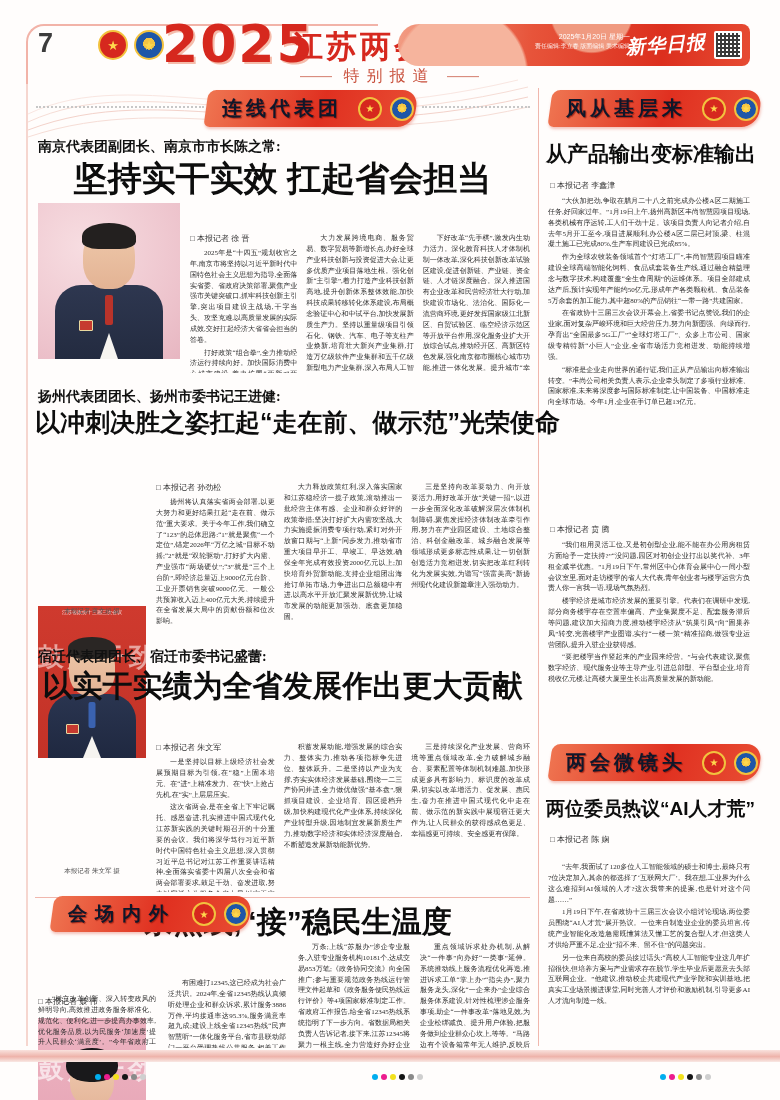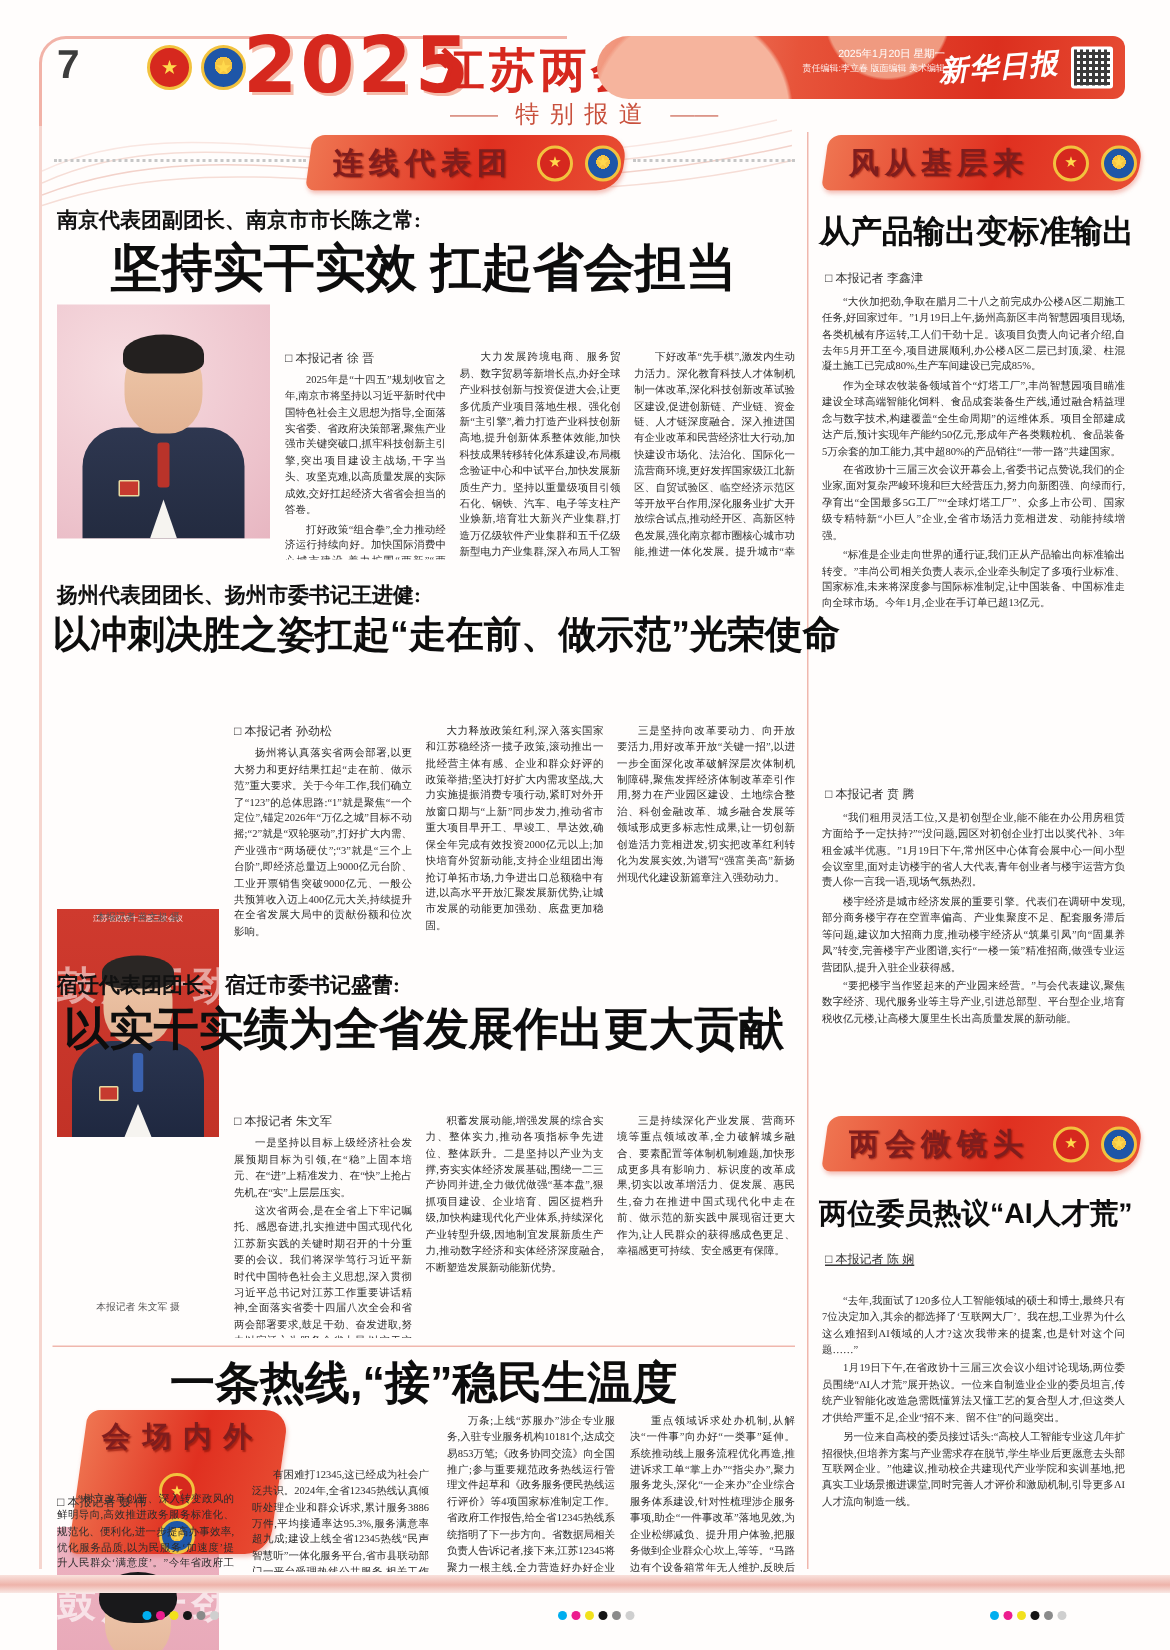--- a/index.html
+++ b/index.html
@@ -38,21 +38,21 @@
   .masthead{position:absolute;right:44px;top:8px;font-size:19px;font-weight:700;font-style:italic;
         color:#fff;font-family:"Liberation Serif","DejaVu Serif",serif;letter-spacing:1px;transform:rotate(-4deg);}
   .qr{position:absolute;right:8px;top:7px;width:28px;height:28px;background:#fff;border-radius:2px;padding:2px;box-sizing:border-box;}
   .qr i{display:block;width:100%;height:100%;
         background:repeating-linear-gradient(0deg,#3a3a3a 0 2px,transparent 2px 4px),
                    repeating-linear-gradient(90deg,#3a3a3a 0 2px,transparent 2px 4px);}
   
   .sec-banner{display:inline-flex;align-items:center;gap:6px;position:absolute;}
   .sec-banner .bg{position:absolute;inset:0;border-radius:8px 16px 16px 6px;transform:skewX(-8deg);
         background:linear-gradient(100deg,#ef7551,#e03020 55%,#e84d33);box-shadow:1px 2px 3px rgba(220,80,60,.35);}
-  .sec-banner .txt{position:relative;padding:5px 10px 5px 16px;font-size:20px;font-weight:900;color:#7f1d1d;
+  .sec-banner .txt{position:relative;padding:5px 10px 5px 16px;font-size:20px;font-weight:900;color:#0f172a;
         letter-spacing:4px;text-shadow:1px 1px 1px rgba(140,20,8,.7);}
   .sec-banner .mini{position:relative;width:20px;height:20px;font-size:10px;margin-right:2px;}
   .dotted{border-top:2px dotted #c7c7c7;}
   
   .kicker{font-size:14px;font-weight:700;color:#111;font-family:"Liberation Serif","DejaVu Serif",serif;}
   .headline{font-weight:900;color:#0d0d0d;text-align:center;white-space:nowrap;}
   .byline{font-size:8px;color:#333;margin-bottom:4px;}
   .paras p{margin:0 0 2px;text-indent:2em;font-size:7px;line-height:1.55;color:#2c2c2c;text-align:justify;
         font-family:"Liberation Serif","DejaVu Serif",serif;}
   .art-body{display:flex;gap:9px;overflow:hidden;}
@@ -204,21 +204,21 @@
       </div>
     <div class="col paras">
         <p>三是持续深化产业发展、营商环境等重点领域改革,全力破解城乡融合、要素配置等体制机制难题,加快形成更多具有影响力、标识度的改革成果,切实以改革增活力、促发展、惠民生,奋力在推进中国式现代化中走在前、做示范的新实践中展现宿迁更大作为,让人民群众的获得感成色更足、幸福感更可持续、安全感更有保障。</p>
       </div>
   </div>
 
   <div class="abs hr-red" style="left:35px;top:897px;width:495px;"></div>
 
   <div class="abs headline" style="left:35px;top:902px;width:495px;font-size:30px;">一条热线,“接”稳民生温度</div>
 
-  <div class="sec-banner" style="left:52px;top:940px;flex-direction:column;">
+  <div class="sec-banner" style="left:52px;top:896px;">
     <div class="bg"></div>
     <span class="txt" style="letter-spacing:8px;font-size:19px;">会场内外</span>
     <span class="emblem emblem-nat mini">★</span>
     <span class="emblem emblem-cppcc mini">★</span>
   </div>
   <div class="abs byline" style="left:38px;top:980px;margin-top:16px;">□ 本报记者 聂 伟</div>
   <div class="abs paras" style="left:38px;top:994px;width:118px;height:54px;overflow:hidden;">
       <p>“树立改革创新、深入转变政风的鲜明导向,高效推进政务服务标准化、规范化、便利化,进一步提高办事效率,优化服务品质,以为民服务‘加速度’提升人民群众‘满意度’。”今年省政府工作报告,让江苏省12345热线全体人员倍感振奋,对做好新一年工作更有信心、更添干劲。</p>
     </div>
   <div class="abs paras" style="left:168px;top:978px;width:118px;height:70px;overflow:hidden;">
@@ -254,21 +254,21 @@
       <p>“要把楼宇当作竖起来的产业园来经营。”与会代表建议,聚焦数字经济、现代服务业等主导产业,引进总部型、平台型企业,培育税收亿元楼,让高楼大厦里生长出高质量发展的新动能。</p>
     </div>
 
   <div class="sec-banner" style="left:550px;top:744px;">
     <div class="bg"></div>
     <span class="txt">两会微镜头</span>
     <span class="emblem emblem-nat mini">★</span>
     <span class="emblem emblem-cppcc mini">★</span>
   </div>
   <div class="abs headline" style="left:546px;top:796px;width:204px;font-size:19px;">两位委员热议“AI人才荒”</div>
-  <div class="abs byline" style="left:550px;top:834px;text-decoration:underline;">□ 本报记者 陈 娴</div>
+  <div class="abs byline" style="left:550px;top:834px;">□ 本报记者 陈 娴</div>
   <div class="abs paras" style="left:548px;top:862px;width:202px;height:194px;overflow:hidden;">
       <p>“去年,我面试了120多位人工智能领域的硕士和博士,最终只有7位决定加入,其余的都选择了‘互联网大厂’。我在想,工业界为什么这么难招到AI领域的人才?这次我带来的提案,也是针对这个问题……”</p>
       <p>1月19日下午,在省政协十三届三次会议小组讨论现场,两位委员围绕“AI人才荒”展开热议。一位来自制造业企业的委员坦言,传统产业智能化改造急需既懂算法又懂工艺的复合型人才,但这类人才供给严重不足,企业“招不来、留不住”的问题突出。</p>
       <p>另一位来自高校的委员接过话头:“高校人工智能专业这几年扩招很快,但培养方案与产业需求存在脱节,学生毕业后更愿意去头部互联网企业。”他建议,推动校企共建现代产业学院和实训基地,把真实工业场景搬进课堂,同时完善人才评价和激励机制,引导更多AI人才流向制造一线。</p>
     </div>
 
   <div class="abs bottom-band"></div>
   <div class="abs regdots" style="left:95px;">
     <i style="background:#00aeef"></i>
       <i style="background:#ec1c8e"></i>

